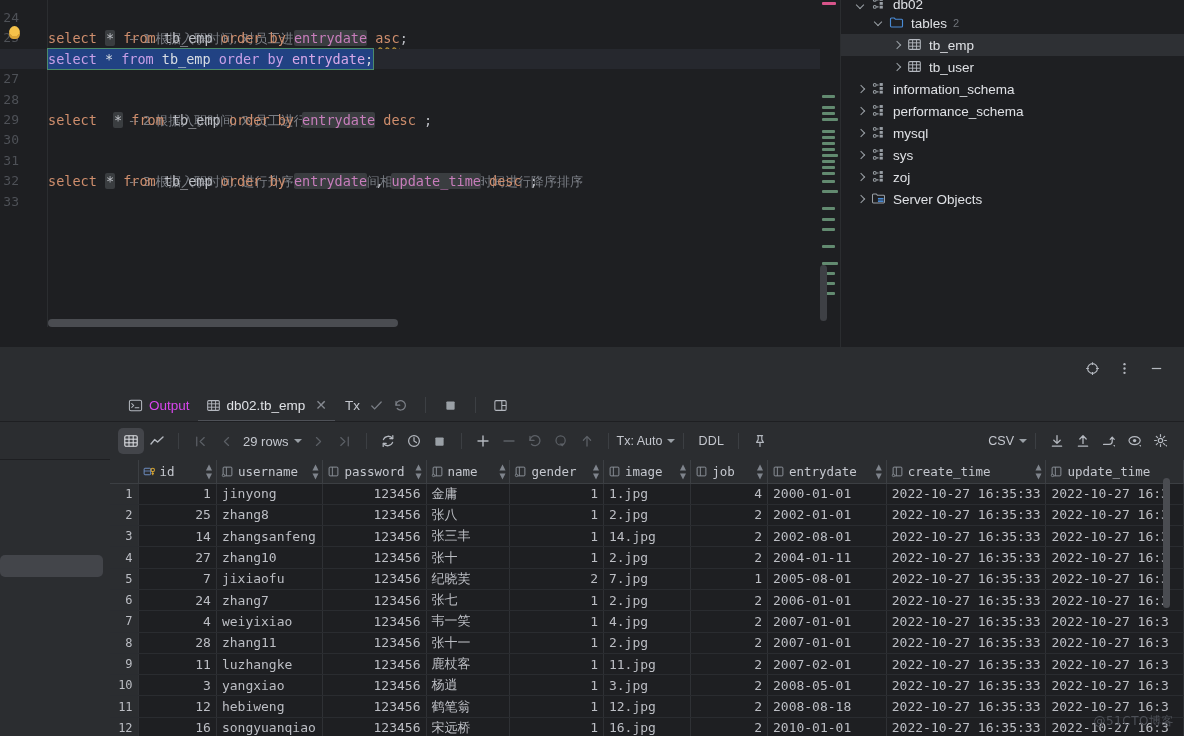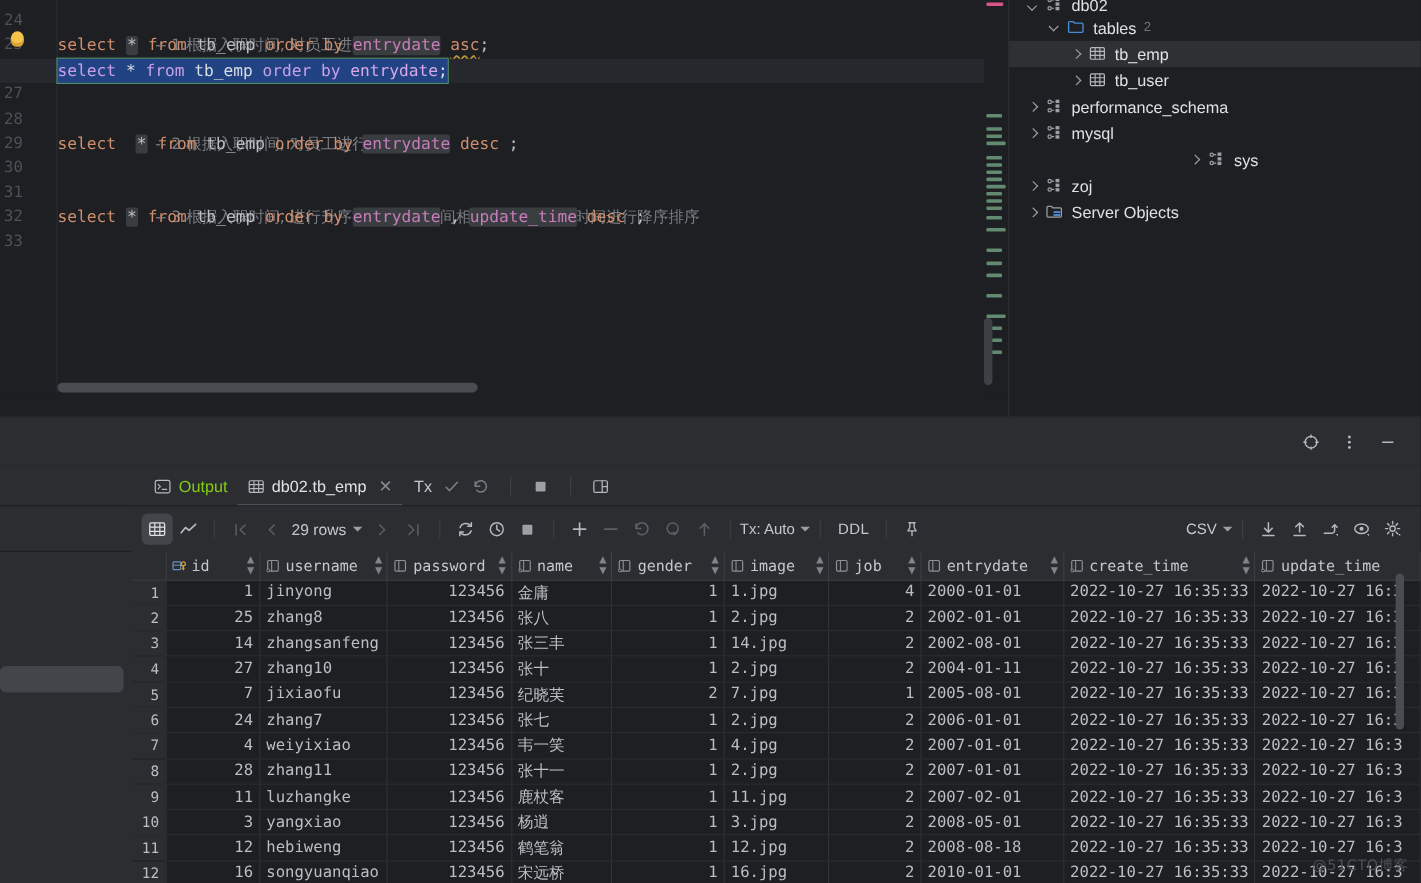--- a/index.html
+++ b/index.html
@@ -82,21 +82,21 @@
 
   
   .results { position: absolute; left: 0; top: 388px; width: 1184px; height: 348px; background: #1e1f22; }
   .res-left-strip { position: absolute; left: 0; top: 0; width: 110px; height: 348px; background: #2b2d30; }
   .res-left-strip .divline { position: absolute; left: 0; width: 110px; height: 1px; background: #1e1f22; }
 
   .ghost-pill { position: absolute; left: 0; top: 167px; width: 103px; height: 22px; background: #43454a; border-radius: 5px; }
 
   
   .tabbar { position: absolute; left: 110px; top: 0; right: 0; height: 34px; display: flex; align-items: center; background: #2b2d30; padding-left: 10px; }
-  .tab { height: 34px; display: flex; align-items: center; gap: 6px; padding: 0 8px; font-size: 13.5px; color: #84cc16; position: relative; }
+  .tab { height: 34px; display: flex; align-items: center; gap: 6px; padding: 0 8px; font-size: 13.5px; color: #d946ef; position: relative; }
   .tab.active { color: #dfe1e5; }
   .tab.active::after { content: ""; position: absolute; left: 0; right: 0; bottom: 0; height: 2px; background: #4e5157; }
   .tab .x { margin-left: 4px; color: #868a91; font-size: 14px; line-height: 1; }
   .tx-group { display: flex; align-items: center; gap: 9px; margin-left: 10px; }
   .vsep { width: 1px; height: 16px; background: #3c3f43; margin: 0 8px; }
   .tabbar-bottom { position: absolute; left: 110px; top: 33px; right: 0; height: 1px; background: #1e1f22; }
 
   
   .gtoolbar { position: absolute; left: 110px; top: 34px; right: 0; height: 38px; display: flex; align-items: center; background: #2b2d30; padding: 0 10px 0 8px; }
   .tb { display: flex; align-items: center; justify-content: center; width: 26px; height: 26px; border-radius: 5px; color: #b4b8bf; }
@@ -272,37 +272,51 @@
           <span class="tico" style="margin-left: 5px;">
             <svg class="ic" width="15" height="15" viewBox="0 0 16 16">
               <circle cx="4" cy="4.2" r="1.5" fill="none" stroke="#9aa0a6" stroke-width="1.1"></circle>
               <circle cx="4" cy="11.6" r="1.5" fill="none" stroke="#9aa0a6" stroke-width="1.1"></circle>
               <path d="M5.6 4.2h2.4M5.6 11.6h2.4" stroke="#9aa0a6" stroke-width="1.1"></path>
               <rect x="9.2" y="2.2" width="3.4" height="3" fill="#9aa0a6"></rect>
               <rect x="9.2" y="6.4" width="3.4" height="3" fill="#9aa0a6"></rect>
               <rect x="9.2" y="10.4" width="3.4" height="3" fill="#9aa0a6"></rect>
             </svg>
           </span>
-          <span class="tlabel">performance_schema</span>
+          <span class="tlabel">information_schema</span>
         </div>
         <div class="tree-row" style="padding-left: 14px;">
           <span class="arrow"></span>
           <span class="tico" style="margin-left: 5px;">
             <svg class="ic" width="15" height="15" viewBox="0 0 16 16">
               <circle cx="4" cy="4.2" r="1.5" fill="none" stroke="#9aa0a6" stroke-width="1.1"></circle>
               <circle cx="4" cy="11.6" r="1.5" fill="none" stroke="#9aa0a6" stroke-width="1.1"></circle>
               <path d="M5.6 4.2h2.4M5.6 11.6h2.4" stroke="#9aa0a6" stroke-width="1.1"></path>
               <rect x="9.2" y="2.2" width="3.4" height="3" fill="#9aa0a6"></rect>
               <rect x="9.2" y="6.4" width="3.4" height="3" fill="#9aa0a6"></rect>
               <rect x="9.2" y="10.4" width="3.4" height="3" fill="#9aa0a6"></rect>
             </svg>
           </span>
+          <span class="tlabel">performance_schema</span>
+        </div>
+        <div class="tree-row" style="padding-left: 14px;">
+          <span class="arrow"></span>
+          <span class="tico" style="margin-left: 5px;">
+            <svg class="ic" width="15" height="15" viewBox="0 0 16 16">
+              <circle cx="4" cy="4.2" r="1.5" fill="none" stroke="#9aa0a6" stroke-width="1.1"></circle>
+              <circle cx="4" cy="11.6" r="1.5" fill="none" stroke="#9aa0a6" stroke-width="1.1"></circle>
+              <path d="M5.6 4.2h2.4M5.6 11.6h2.4" stroke="#9aa0a6" stroke-width="1.1"></path>
+              <rect x="9.2" y="2.2" width="3.4" height="3" fill="#9aa0a6"></rect>
+              <rect x="9.2" y="6.4" width="3.4" height="3" fill="#9aa0a6"></rect>
+              <rect x="9.2" y="10.4" width="3.4" height="3" fill="#9aa0a6"></rect>
+            </svg>
+          </span>
           <span class="tlabel">mysql</span>
         </div>
-        <div class="tree-row" style="padding-left: 14px; justify-content: center;">
+        <div class="tree-row" style="padding-left: 14px;">
           <span class="arrow"></span>
           <span class="tico" style="margin-left: 5px;">
             <svg class="ic" width="15" height="15" viewBox="0 0 16 16">
               <circle cx="4" cy="4.2" r="1.5" fill="none" stroke="#9aa0a6" stroke-width="1.1"></circle>
               <circle cx="4" cy="11.6" r="1.5" fill="none" stroke="#9aa0a6" stroke-width="1.1"></circle>
               <path d="M5.6 4.2h2.4M5.6 11.6h2.4" stroke="#9aa0a6" stroke-width="1.1"></path>
               <rect x="9.2" y="2.2" width="3.4" height="3" fill="#9aa0a6"></rect>
               <rect x="9.2" y="6.4" width="3.4" height="3" fill="#9aa0a6"></rect>
               <rect x="9.2" y="10.4" width="3.4" height="3" fill="#9aa0a6"></rect>
             </svg>

